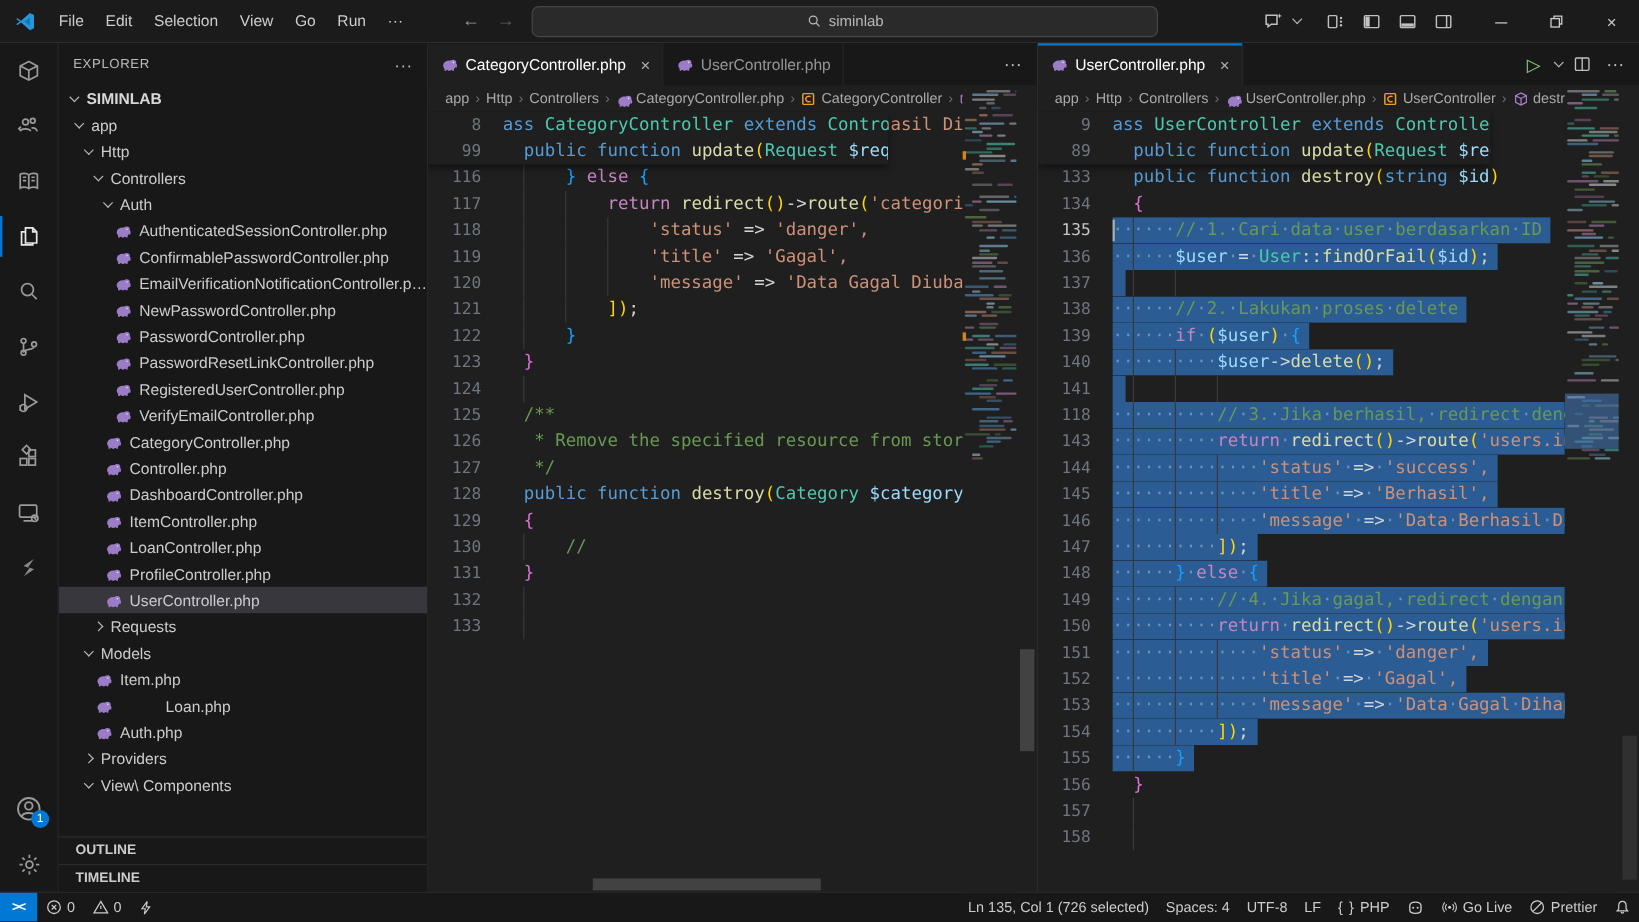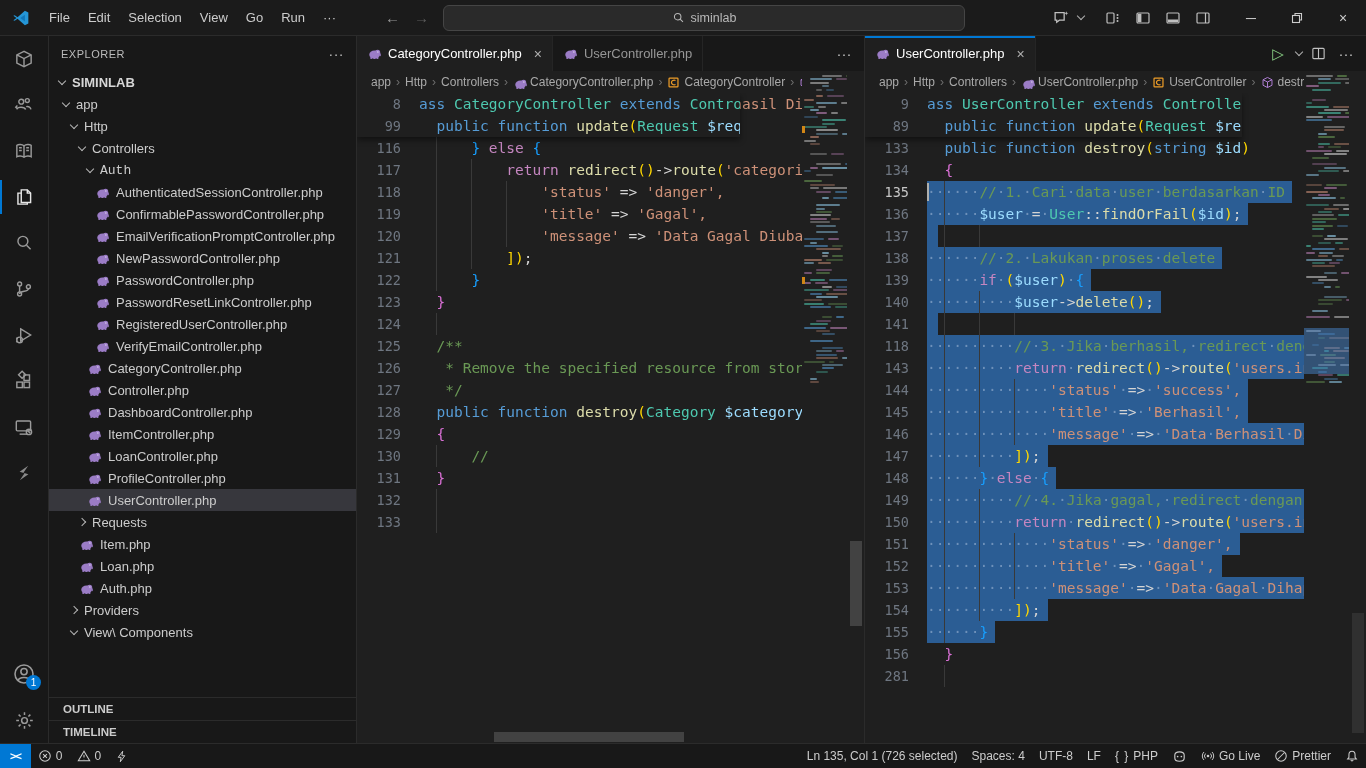--- a/index.html
+++ b/index.html
@@ -263,21 +263,21 @@
             <span class="tlabel">app</span>
           </div>
           <div class="trow" style="padding-left: 22px;">
             <span class="tchev open"></span>
             <span class="tlabel">Http</span>
           </div>
           <div class="trow" style="padding-left: 30px;">
             <span class="tchev open"></span>
             <span class="tlabel">Controllers</span>
           </div>
-          <div class="trow" style="padding-left: 38px; font-family: Liberation Mono, monospace;">
+          <div class="trow" style="padding-left: 38px;">
             <span class="tchev open"></span>
             <span class="tlabel">Auth</span>
           </div>
           <div class="trow" style="padding-left: 46px;">
             <span class="ficon">
               <svg width="15" height="15" viewBox="0 0 16 16">
                 <ellipse cx="8" cy="9.2" rx="5.6" ry="4.4" fill="#9b7cc6"></ellipse>
                 <circle cx="11.3" cy="6.8" r="2.8" fill="#9b7cc6"></circle>
                 <rect x="13.1" y="7.6" width="1.6" height="3.4" rx=".8" fill="#9b7cc6"></rect>
                 <rect x="3.6" y="11.5" width="1.7" height="2.3" fill="#9b7cc6"></rect>
@@ -307,21 +307,21 @@
               <svg width="15" height="15" viewBox="0 0 16 16">
                 <ellipse cx="8" cy="9.2" rx="5.6" ry="4.4" fill="#9b7cc6"></ellipse>
                 <circle cx="11.3" cy="6.8" r="2.8" fill="#9b7cc6"></circle>
                 <rect x="13.1" y="7.6" width="1.6" height="3.4" rx=".8" fill="#9b7cc6"></rect>
                 <rect x="3.6" y="11.5" width="1.7" height="2.3" fill="#9b7cc6"></rect>
                 <rect x="7" y="11.8" width="1.7" height="2" fill="#9b7cc6"></rect>
                 <rect x="10.4" y="11.5" width="1.7" height="2.3" fill="#9b7cc6"></rect>
                 <circle cx="11.6" cy="6.4" r=".7" fill="#e8e0f5"></circle>
               </svg>
             </span>
-            <span class="tlabel">EmailVerificationPromptController.php</span>
+            <span class="tlabel">EmailVerificationNotificationController.php</span>
           </div>
           <div class="trow" style="padding-left: 46px;">
             <span class="ficon">
               <svg width="15" height="15" viewBox="0 0 16 16">
                 <ellipse cx="8" cy="9.2" rx="5.6" ry="4.4" fill="#9b7cc6"></ellipse>
                 <circle cx="11.3" cy="6.8" r="2.8" fill="#9b7cc6"></circle>
                 <rect x="13.1" y="7.6" width="1.6" height="3.4" rx=".8" fill="#9b7cc6"></rect>
                 <rect x="3.6" y="11.5" width="1.7" height="2.3" fill="#9b7cc6"></rect>
                 <rect x="7" y="11.8" width="1.7" height="2" fill="#9b7cc6"></rect>
                 <rect x="10.4" y="11.5" width="1.7" height="2.3" fill="#9b7cc6"></rect>
@@ -481,35 +481,39 @@
                 <rect x="10.4" y="11.5" width="1.7" height="2.3" fill="#9b7cc6"></rect>
                 <circle cx="11.6" cy="6.4" r=".7" fill="#e8e0f5"></circle>
               </svg>
             </span>
             <span class="tlabel">UserController.php</span>
           </div>
           <div class="trow" style="padding-left: 30px;">
             <span class="tchev closed"></span>
             <span class="tlabel">Requests</span>
           </div>
+          <div class="trow" style="padding-left: 22px;">
+            <span class="tchev open"></span>
+            <span class="tlabel">Models</span>
+          </div>
           <div class="trow" style="padding-left: 30px;">
             <span class="ficon">
               <svg width="15" height="15" viewBox="0 0 16 16">
                 <ellipse cx="8" cy="9.2" rx="5.6" ry="4.4" fill="#9b7cc6"></ellipse>
                 <circle cx="11.3" cy="6.8" r="2.8" fill="#9b7cc6"></circle>
                 <rect x="13.1" y="7.6" width="1.6" height="3.4" rx=".8" fill="#9b7cc6"></rect>
                 <rect x="3.6" y="11.5" width="1.7" height="2.3" fill="#9b7cc6"></rect>
                 <rect x="7" y="11.8" width="1.7" height="2" fill="#9b7cc6"></rect>
                 <rect x="10.4" y="11.5" width="1.7" height="2.3" fill="#9b7cc6"></rect>
                 <circle cx="11.6" cy="6.4" r=".7" fill="#e8e0f5"></circle>
               </svg>
             </span>
             <span class="tlabel">Item.php</span>
           </div>
-          <div class="trow" style="padding-left: 30px;">
+          <div class="trow" style="padding-left: 30px; gap: 38px;">
             <span class="ficon">
               <svg width="15" height="15" viewBox="0 0 16 16">
                 <ellipse cx="8" cy="9.2" rx="5.6" ry="4.4" fill="#9b7cc6"></ellipse>
                 <circle cx="11.3" cy="6.8" r="2.8" fill="#9b7cc6"></circle>
                 <rect x="13.1" y="7.6" width="1.6" height="3.4" rx=".8" fill="#9b7cc6"></rect>
                 <rect x="3.6" y="11.5" width="1.7" height="2.3" fill="#9b7cc6"></rect>
                 <rect x="7" y="11.8" width="1.7" height="2" fill="#9b7cc6"></rect>
                 <rect x="10.4" y="11.5" width="1.7" height="2.3" fill="#9b7cc6"></rect>
                 <circle cx="11.6" cy="6.4" r=".7" fill="#e8e0f5"></circle>
               </svg>
@@ -1023,21 +1027,25 @@
             </div>
             <div class="code-line sel-t">
               <span class="ln">155</span>
               <span class="lc"><span class="guide" style="left: 17.46px;"></span><span class="selwrap"><span class="wsdot">······</span><span class="tk-b3">}</span></span></span>
             </div>
             <div class="code-line">
               <span class="ln">156</span>
               <span class="lc"><span class="selwrap"><span>  </span><span class="tk-b2">}</span></span></span>
             </div>
             <div class="code-line">
-              <span class="ln">281</span>
+              <span class="ln">157</span>
+              <span class="lc"><span class="guide" style="left: 17.46px;"></span><span class="selwrap"></span></span>
+            </div>
+            <div class="code-line">
+              <span class="ln">158</span>
               <span class="lc"><span class="guide" style="left: 17.46px;"></span><span class="selwrap"></span></span>
             </div>
             <div class="sticky">
               <div class="code-line">
                 <span class="ln">9</span>
                 <span class="lc"><span class="selwrap"><span class="tk-kw">ass</span><span class="tk-pun"> </span><span class="tk-ty">UserController</span><span class="tk-pun"> </span><span class="tk-kw">extends</span><span class="tk-pun"> </span><span class="tk-ty">Controller</span></span></span>
               </div>
               <div class="code-line">
                 <span class="ln">89</span>
                 <span class="lc"><span class="selwrap"><span>  </span><span class="tk-kw">public</span><span class="tk-pun"> </span><span class="tk-kw">function</span><span class="tk-pun"> </span><span class="tk-fn">update</span><span class="tk-b1">(</span><span class="tk-ty">Request</span><span class="tk-pun"> </span><span class="tk-var">$request</span></span></span>

